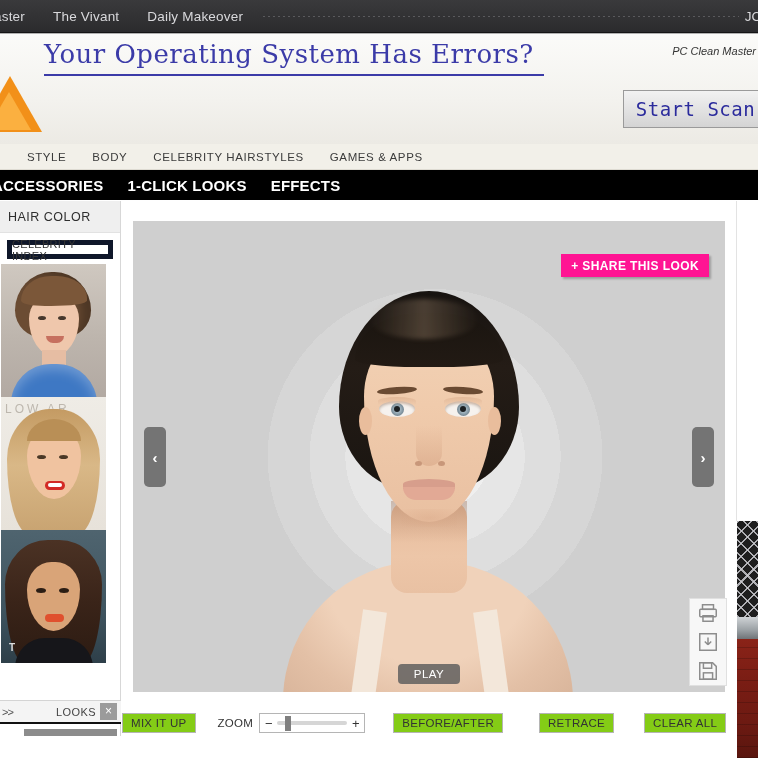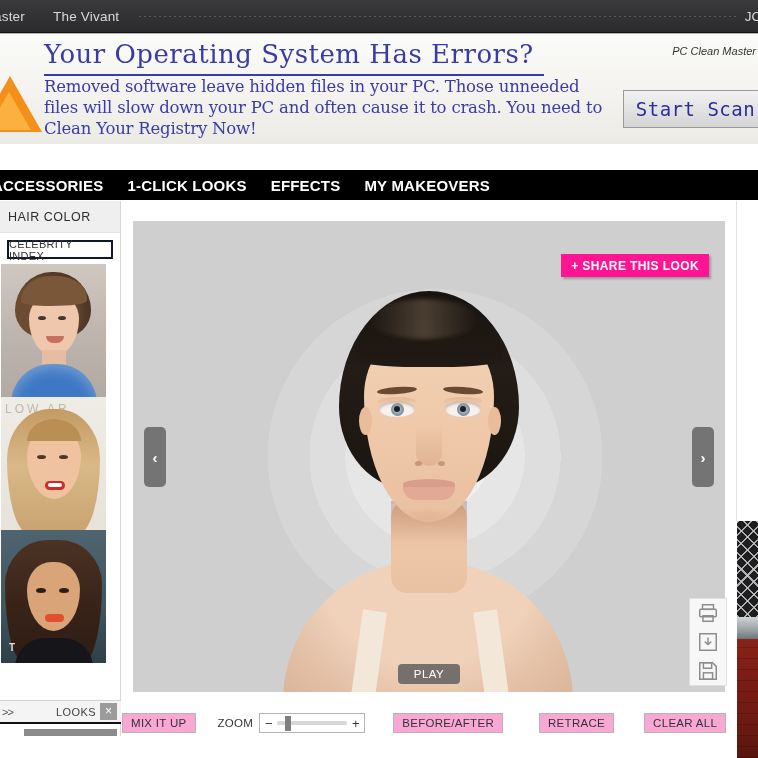--- a/index.html
+++ b/index.html
@@ -102,21 +102,21 @@
     position: absolute; top: 201px; left: 0; width: 121px; height: 557px;
     background: #ffffff; border-right: 1px solid #d7d7d7;
   }
   .sb-head {
     height: 32px; background: #efefef; border-bottom: 1px solid #e2e2e2;
     display: flex; align-items: center; padding-left: 8px;
     font-size: 12.5px; color: #2e2e2e; letter-spacing: .5px;
   }
   .sb-idx {
     margin: 7px auto 5px; width: 106px; height: 19px;
-    border: 2px solid #0f172a; background: #fff;
+    border: 5px solid #0f172a; background: #fff;
     display: flex; align-items: center; justify-content: center;
     font-size: 11px; color: #333; letter-spacing: .3px;
   }
   .thumb { width: 105px; height: 133px; margin: 0 0 0 1px; position: relative; overflow: hidden; }
 
   
   .t1 { background: linear-gradient(180deg,#cfc8c0 0%,#bdb5ad 55%,#b2a9a2 100%); }
   .t1 .hair { position:absolute; left:14px; top:8px; width:76px; height:66px;
     background:#6b4c33; border-radius:48% 48% 38% 38%/58% 58% 42% 42%;
     box-shadow: inset -10px 4px 10px rgba(0,0,0,.28); }
@@ -295,21 +295,21 @@
     display: flex; flex-direction: column; align-items: center; justify-content: space-around;
   }
   .ic { width: 22px; height: 22px; }
 
   
   .toolbar {
     position: absolute; left: 122px; top: 710px; width: 614px; height: 26px;
     display: flex; align-items: center;
   }
   .tb-btn {
-    height: 20px; padding: 0 8px; border: 1px solid #b5b5b5; background: #f9a8d4;
+    height: 20px; padding: 0 8px; border: 1px solid #b5b5b5; background: #84cc16;
     font-size: 11.5px; color: #333; letter-spacing: .3px;
     display: flex; align-items: center; justify-content: center; white-space: nowrap;
   }
   .tb-zoomlabel { font-size: 11.5px; color: #333; letter-spacing: .3px; margin: 0 6px 0 22px; }
   .tb-zoom { display: flex; align-items: center; height: 20px; border: 1px solid #b5b5b5; background:#fff; }
   .tb-zb { width: 17px; height: 18px; display:flex; align-items:center; justify-content:center;
     font-size: 13px; color: #333; }
   .tb-track { position: relative; width: 70px; height: 18px; display:flex; align-items:center; }
   .tb-rail { width: 70px; height: 4px; background: #d6d6d6; border-radius:2px; }
   .tb-knob { position:absolute; left: 8px; top: 2px; width: 6px; height: 15px; background: #7f7f7f; }
@@ -340,41 +340,47 @@
   }
 </style>
 </head>
 <body>
 
 <div id="page">
 
   <div class="topnav">
     <span class="tn-item first">aster</span>
     <span class="tn-item">The Vivant</span>
+    <span class="tn-item">Daily Makeover</span>
     <span class="tn-dots"></span>
     <span class="tn-right">JO</span>
   </div>
   <div class="topnav-shadow"></div>
 
   <div class="ad">
     <div class="ad-warn"></div>
     <div class="ad-warn-in"></div>
     <div class="ad-head">Your Operating System Has Errors?</div>
     <div class="ad-rule"></div>
-    <div class="ad-body">Removed software leave hidden files in your PC. Those unneeded files will slow down your PC and often cause it to crash. You need to Clean Your Registry Now!</div>
     <div class="ad-brand">PC Clean Master</div>
     <div class="ad-btn">Start Scan</div>
   </div>
 
+  <div class="nav1">
+    <span class="n1 first">N</span>
+    <span class="n1">STYLE</span>
+    <span class="n1">BODY</span>
+    <span class="n1">CELEBRITY HAIRSTYLES</span>
+    <span class="n1">GAMES &amp; APPS</span>
+  </div>
 
   <div class="nav2">
     <span class="n2 first">ACCESSORIES</span>
     <span class="n2">1-CLICK LOOKS</span>
     <span class="n2">EFFECTS</span>
-    <span class="n2">MY MAKEOVERS</span>
   </div>
 
   <div class="sidebar">
     <div class="sb-head">HAIR COLOR</div>
     <div class="sb-idx">CELEBRITY INDEX</div>
 
     <div class="thumb t1">
       <div class="hair"></div>
       <div class="face"></div>
       <div class="bang"></div>

